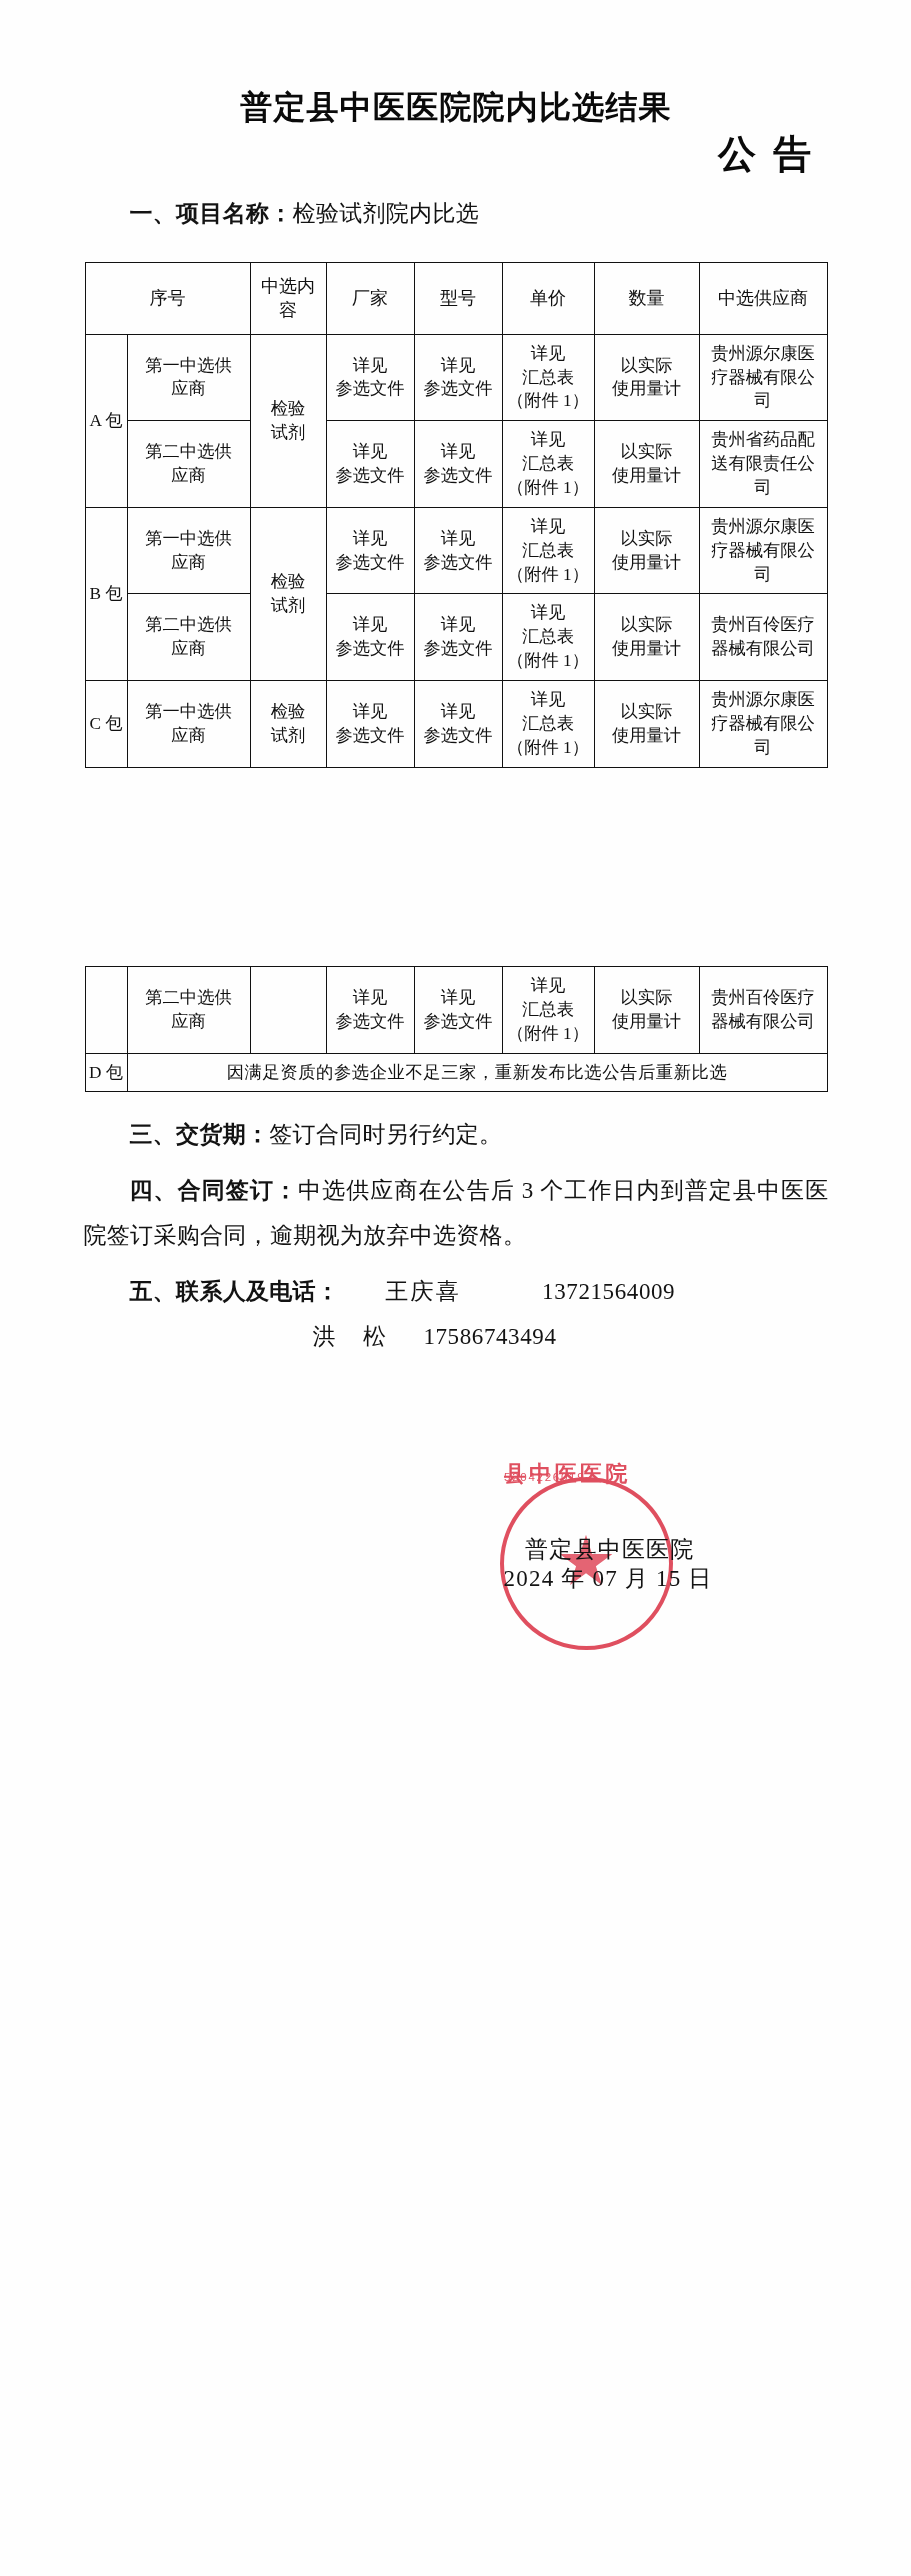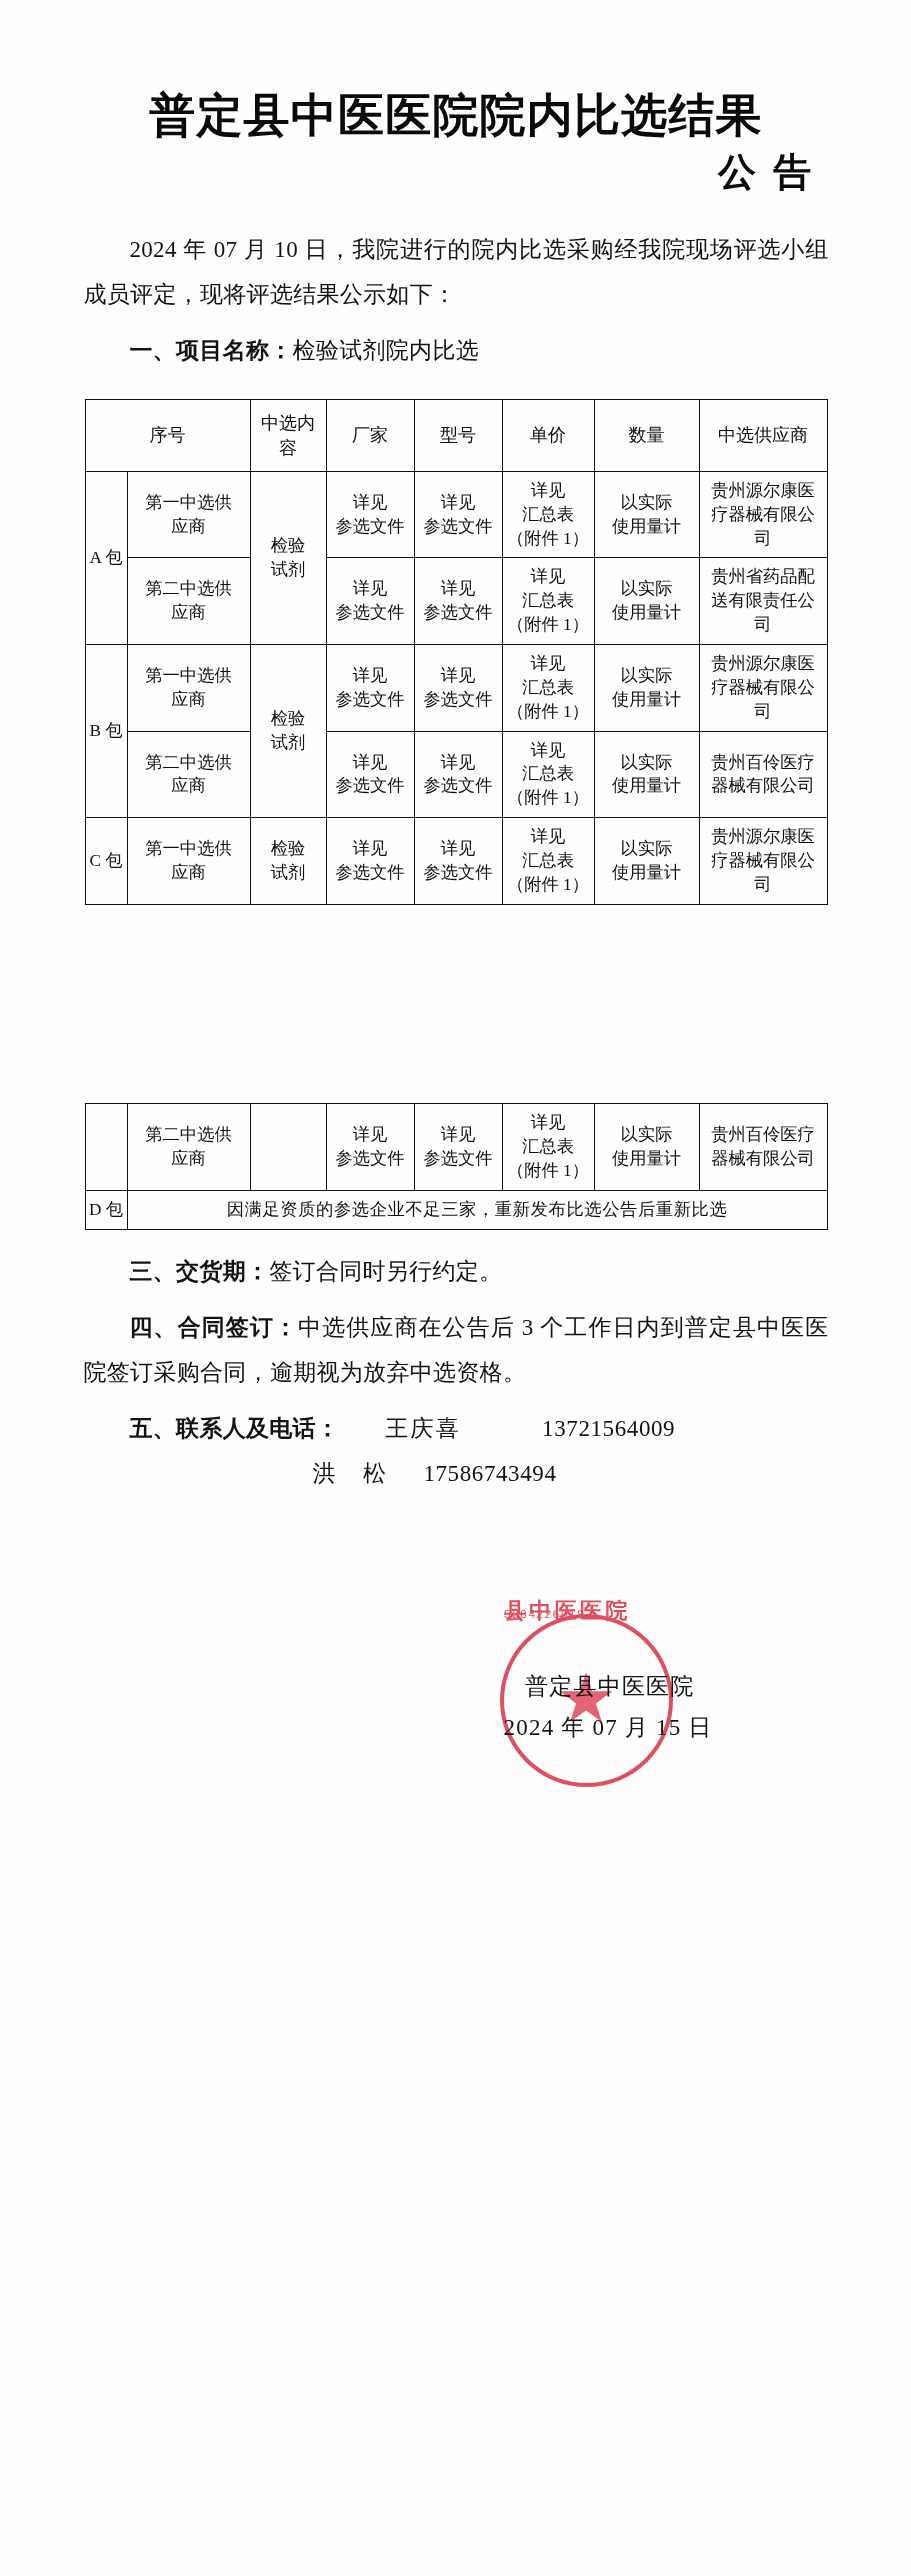--- a/index.html
+++ b/index.html
@@ -28,21 +28,21 @@
     margin: 0 auto;
     padding-top: 87px;
     position: relative;
   }
 
   
   .doc-title {
     text-align: center;
     font-family: "Liberation Sans", "DejaVu Sans", sans-serif;
     font-weight: bold;
-    font-size: 46px;
+    font-size: 32px;
     letter-spacing: 1.2px;
     line-height: 1.25;
     color: #0a0a0a;
     margin: 0;
   }
   .doc-title-2 {
     text-align: right;
     font-family: "Liberation Sans", "DejaVu Sans", sans-serif;
     font-weight: bold;
     font-size: 38px;
@@ -139,21 +139,21 @@
     top: 87px;
     font-size: 23px;
     letter-spacing: 1.2px;
     color: #131313;
     z-index: 3;
     white-space: nowrap;
   }
   .sign-date {
     position: absolute;
     right: 116px;
-    top: 128px;
+    top: 116px;
     font-size: 23px;
     letter-spacing: 1.2px;
     color: #131313;
     z-index: 3;
     white-space: nowrap;
   }
   .seal {
     position: absolute;
     left: 416px;
     top: 30px;
@@ -204,21 +204,20 @@
 </style>
 </head>
 <body>
 
 <div class="page">
   <div class="content">
 
     <h1 class="doc-title">普定县中医医院院内比选结果</h1>
     <h1 class="doc-title-2">公告</h1>
 
-    <p class="body-p indent gap-lg">2024 年 07 月 10 日，我院进行的院内比选采购经我院现场评选小组成员评定，现将评选结果公示如下：</p>
 
     <p class="body-p indent gap-sm">
       <span class="sec-label">一、项目名称：</span><span>检验试剂院内比选</span>
     </p>
 
 
     <table class="bid-table">
       <colgroup>
         <col class="col-pkg">
           <col class="col-seq">

